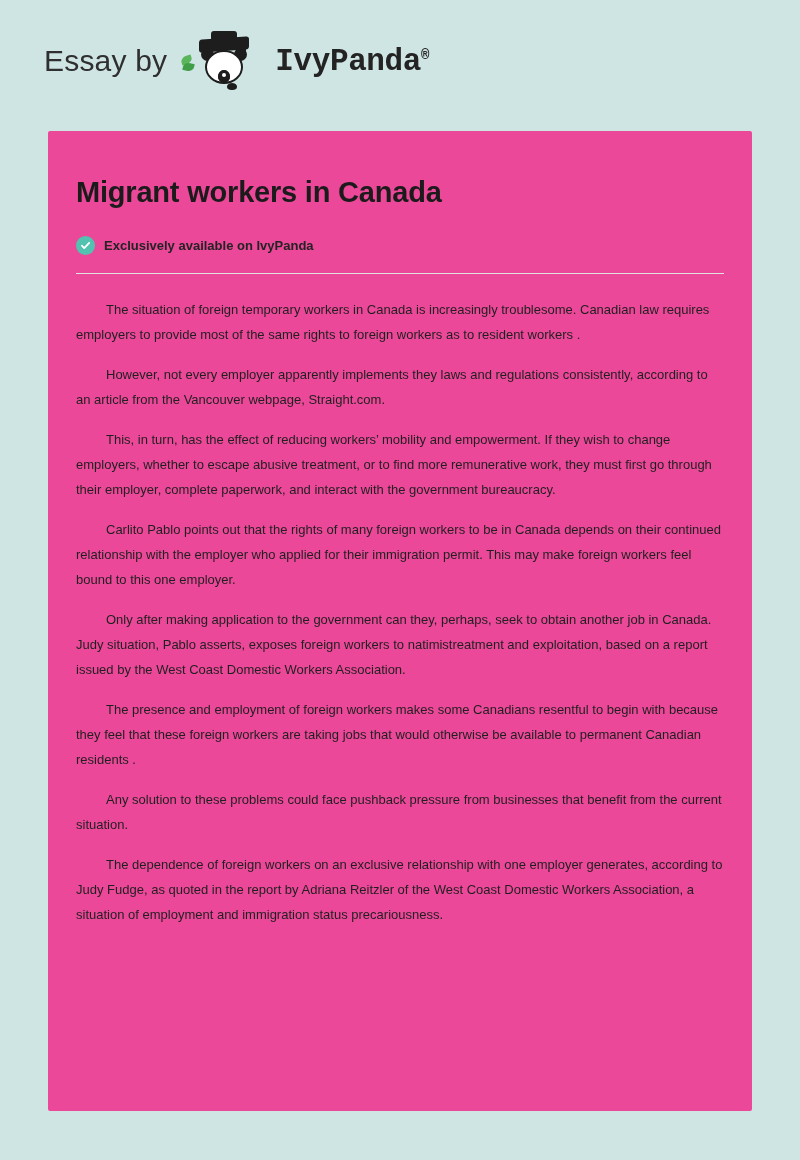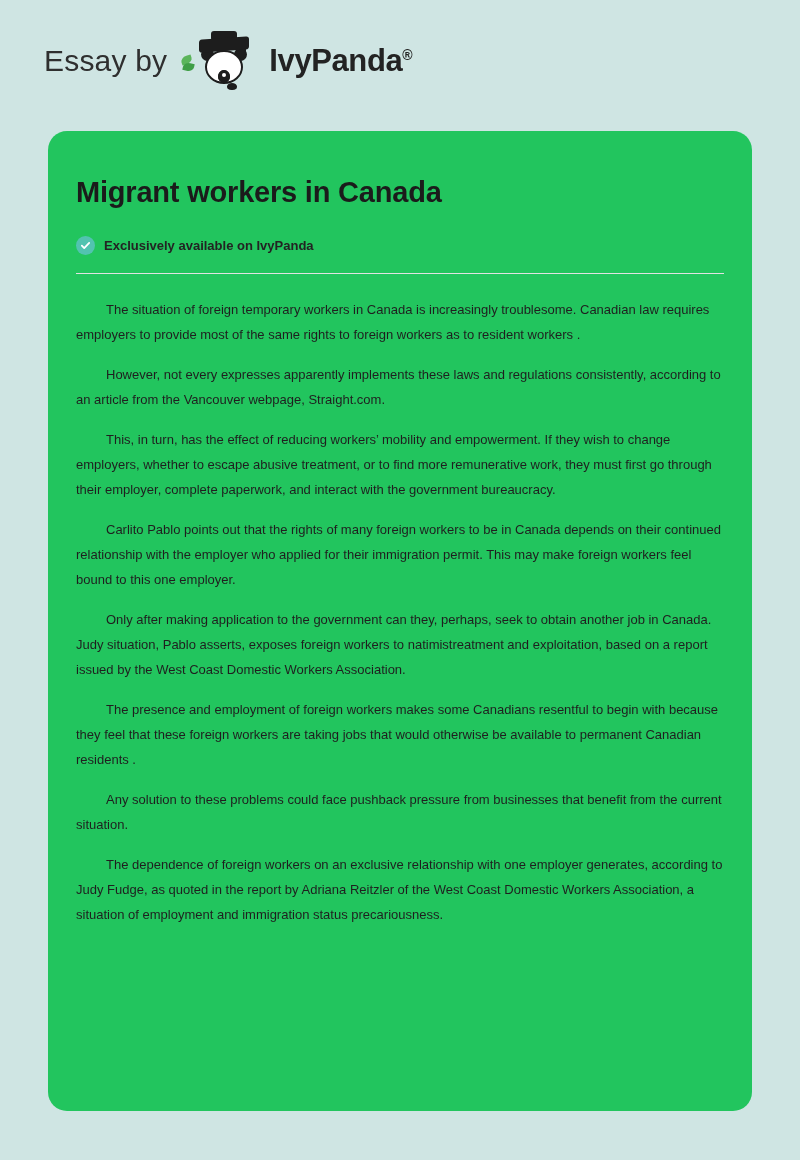--- a/index.html
+++ b/index.html
@@ -42,22 +42,23 @@
     width: 86px;
     height: 58px;
     position: relative;
     flex: none;
   }
   .logo-text {
     font-size: 31px;
     font-weight: bold;
     color: #232323;
     letter-spacing: -0.4px;
-    margin-left: 2px;
+    margin-left: 8px;
     position: relative;
+    font-family: Liberation Mono, monospace;
   }
   .logo-reg {
     font-size: 14px;
     vertical-align: super;
     font-weight: bold;
   }
   
   .panda {
     position: absolute;
     left: 18px;
@@ -156,22 +157,22 @@
     border-radius: 60% 0 60% 0;
   }
   .leaf span.a { left: 0; top: 2px; transform: rotate(-18deg); }
   .leaf span.b { left: 2px; top: 9px; transform: rotate(12deg); background:#3f9e46; }
   
   .card {
     position: absolute;
     left: 48px;
     top: 131px;
     width: 704px;
-    background: #22c55e;
-    border-radius: 19px;
+    background: #ec4899;
+    border-radius: 2px;
     box-sizing: border-box;
     padding: 44px 28px 12px 28px;
     min-height: 980px;
     overflow: hidden;
   }
   .doc-title {
     font-size: 29px;
     font-weight: bold;
     color: #1b1b1b;
     margin: 0 0 0 0;
@@ -263,21 +264,21 @@
             <path d="M2 6.2 L4.6 8.8 L10 3.2" stroke="#ffffff" stroke-width="2" fill="none" stroke-linecap="round" stroke-linejoin="round"></path>
           </svg>
       </span>
       <span class="badge-text">Exclusively available on IvyPanda</span>
     </div>
 
     <div class="divider"></div>
 
     <div class="body-text">
       <p>The situation of foreign temporary workers in Canada is increasingly troublesome. Canadian law requires employers to provide most of the same rights to foreign workers as to resident workers .</p>
-      <p>However, not every expresses apparently implements these laws and regulations consistently, according to an article from the Vancouver webpage, Straight.com.</p>
+      <p>However, not every employer apparently implements they laws and regulations consistently, according to an article from the Vancouver webpage, Straight.com.</p>
       <p>This, in turn, has the effect of reducing workers’ mobility and empowerment. If they wish to change employers, whether to escape abusive treatment, or to find more remunerative work, they must first go through their employer, complete paperwork, and interact with the government bureaucracy.</p>
       <p>Carlito Pablo points out that the rights of many foreign workers to be in Canada depends on their continued relationship with the employer who applied for their immigration permit. This may make foreign workers feel bound to this one employer.</p>
       <p>Only after making application to the government can they, perhaps, seek to obtain another job in Canada. Judy situation, Pablo asserts, exposes foreign workers to natimistreatment and exploitation, based on a report issued by the West Coast Domestic Workers Association.</p>
       <p>The presence and employment of foreign workers makes some Canadians resentful to begin with because they feel that these foreign workers are taking jobs that would otherwise be available to permanent Canadian residents .</p>
       <p>Any solution to these problems could face pushback pressure from businesses that benefit from the current situation.</p>
       <p>The dependence of foreign workers on an exclusive relationship with one employer generates, according to Judy Fudge, as quoted in the report by Adriana Reitzler of the West Coast Domestic Workers Association, a situation of employment and immigration status precariousness.</p>
     </div>
   </div>
 
 </div>

